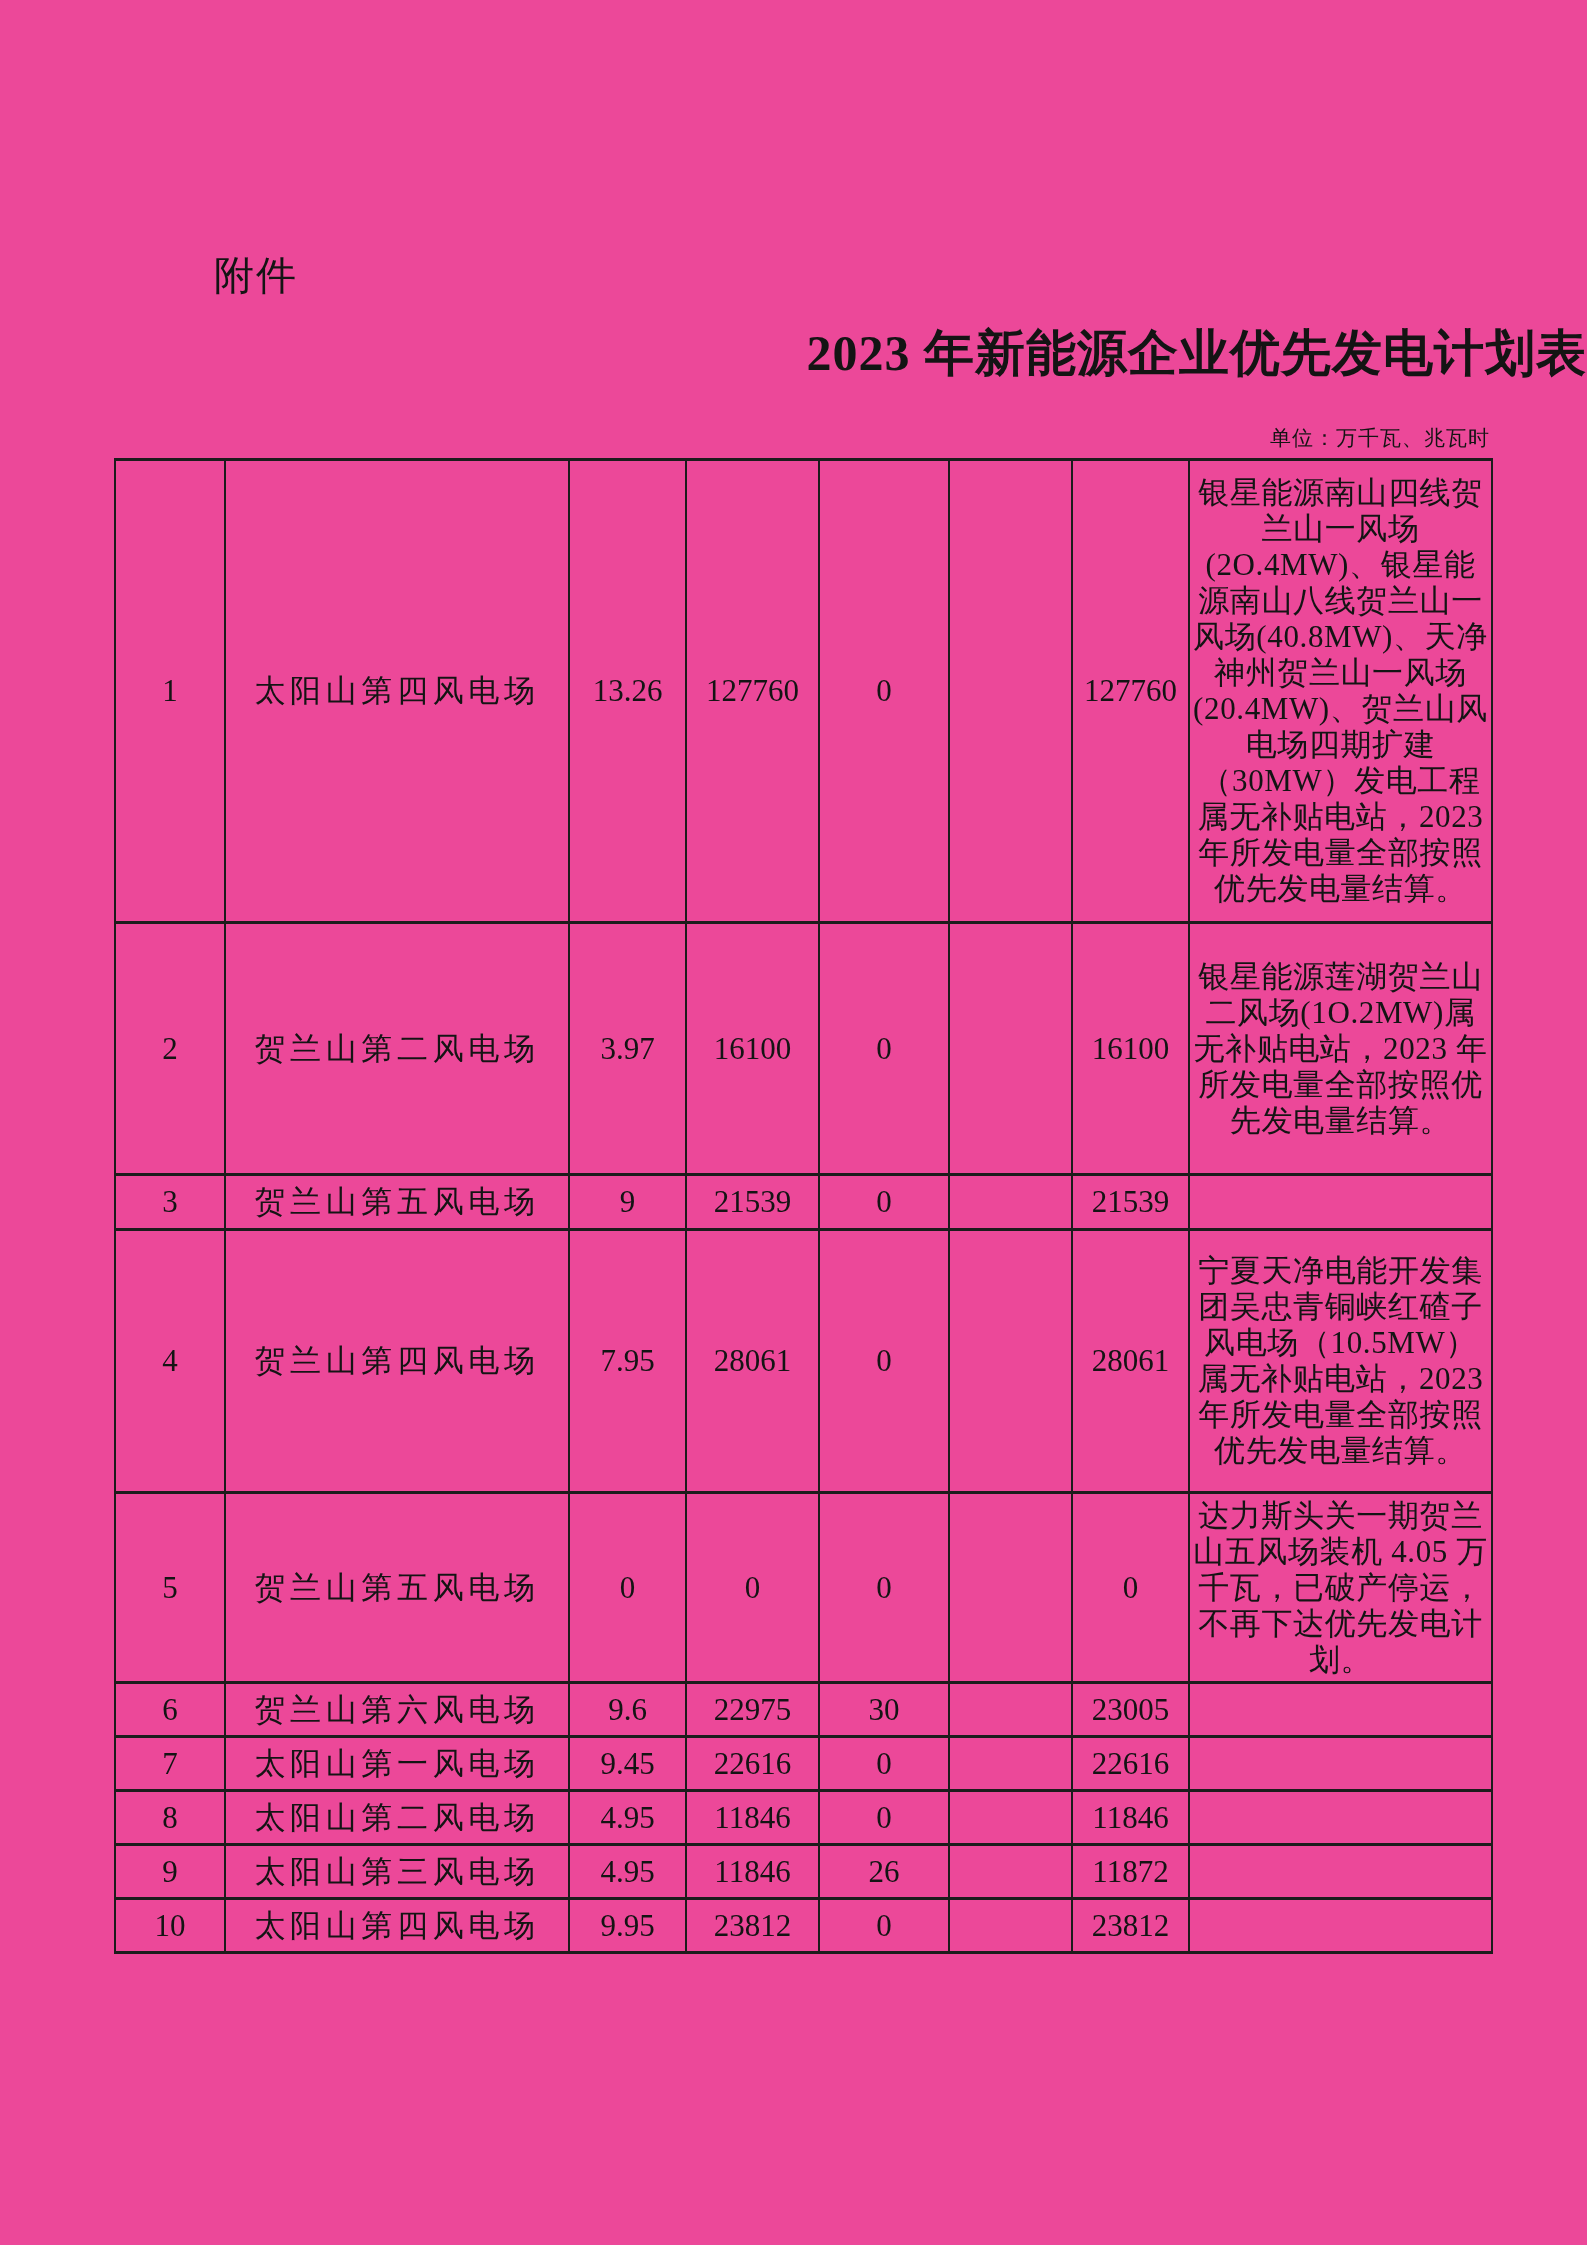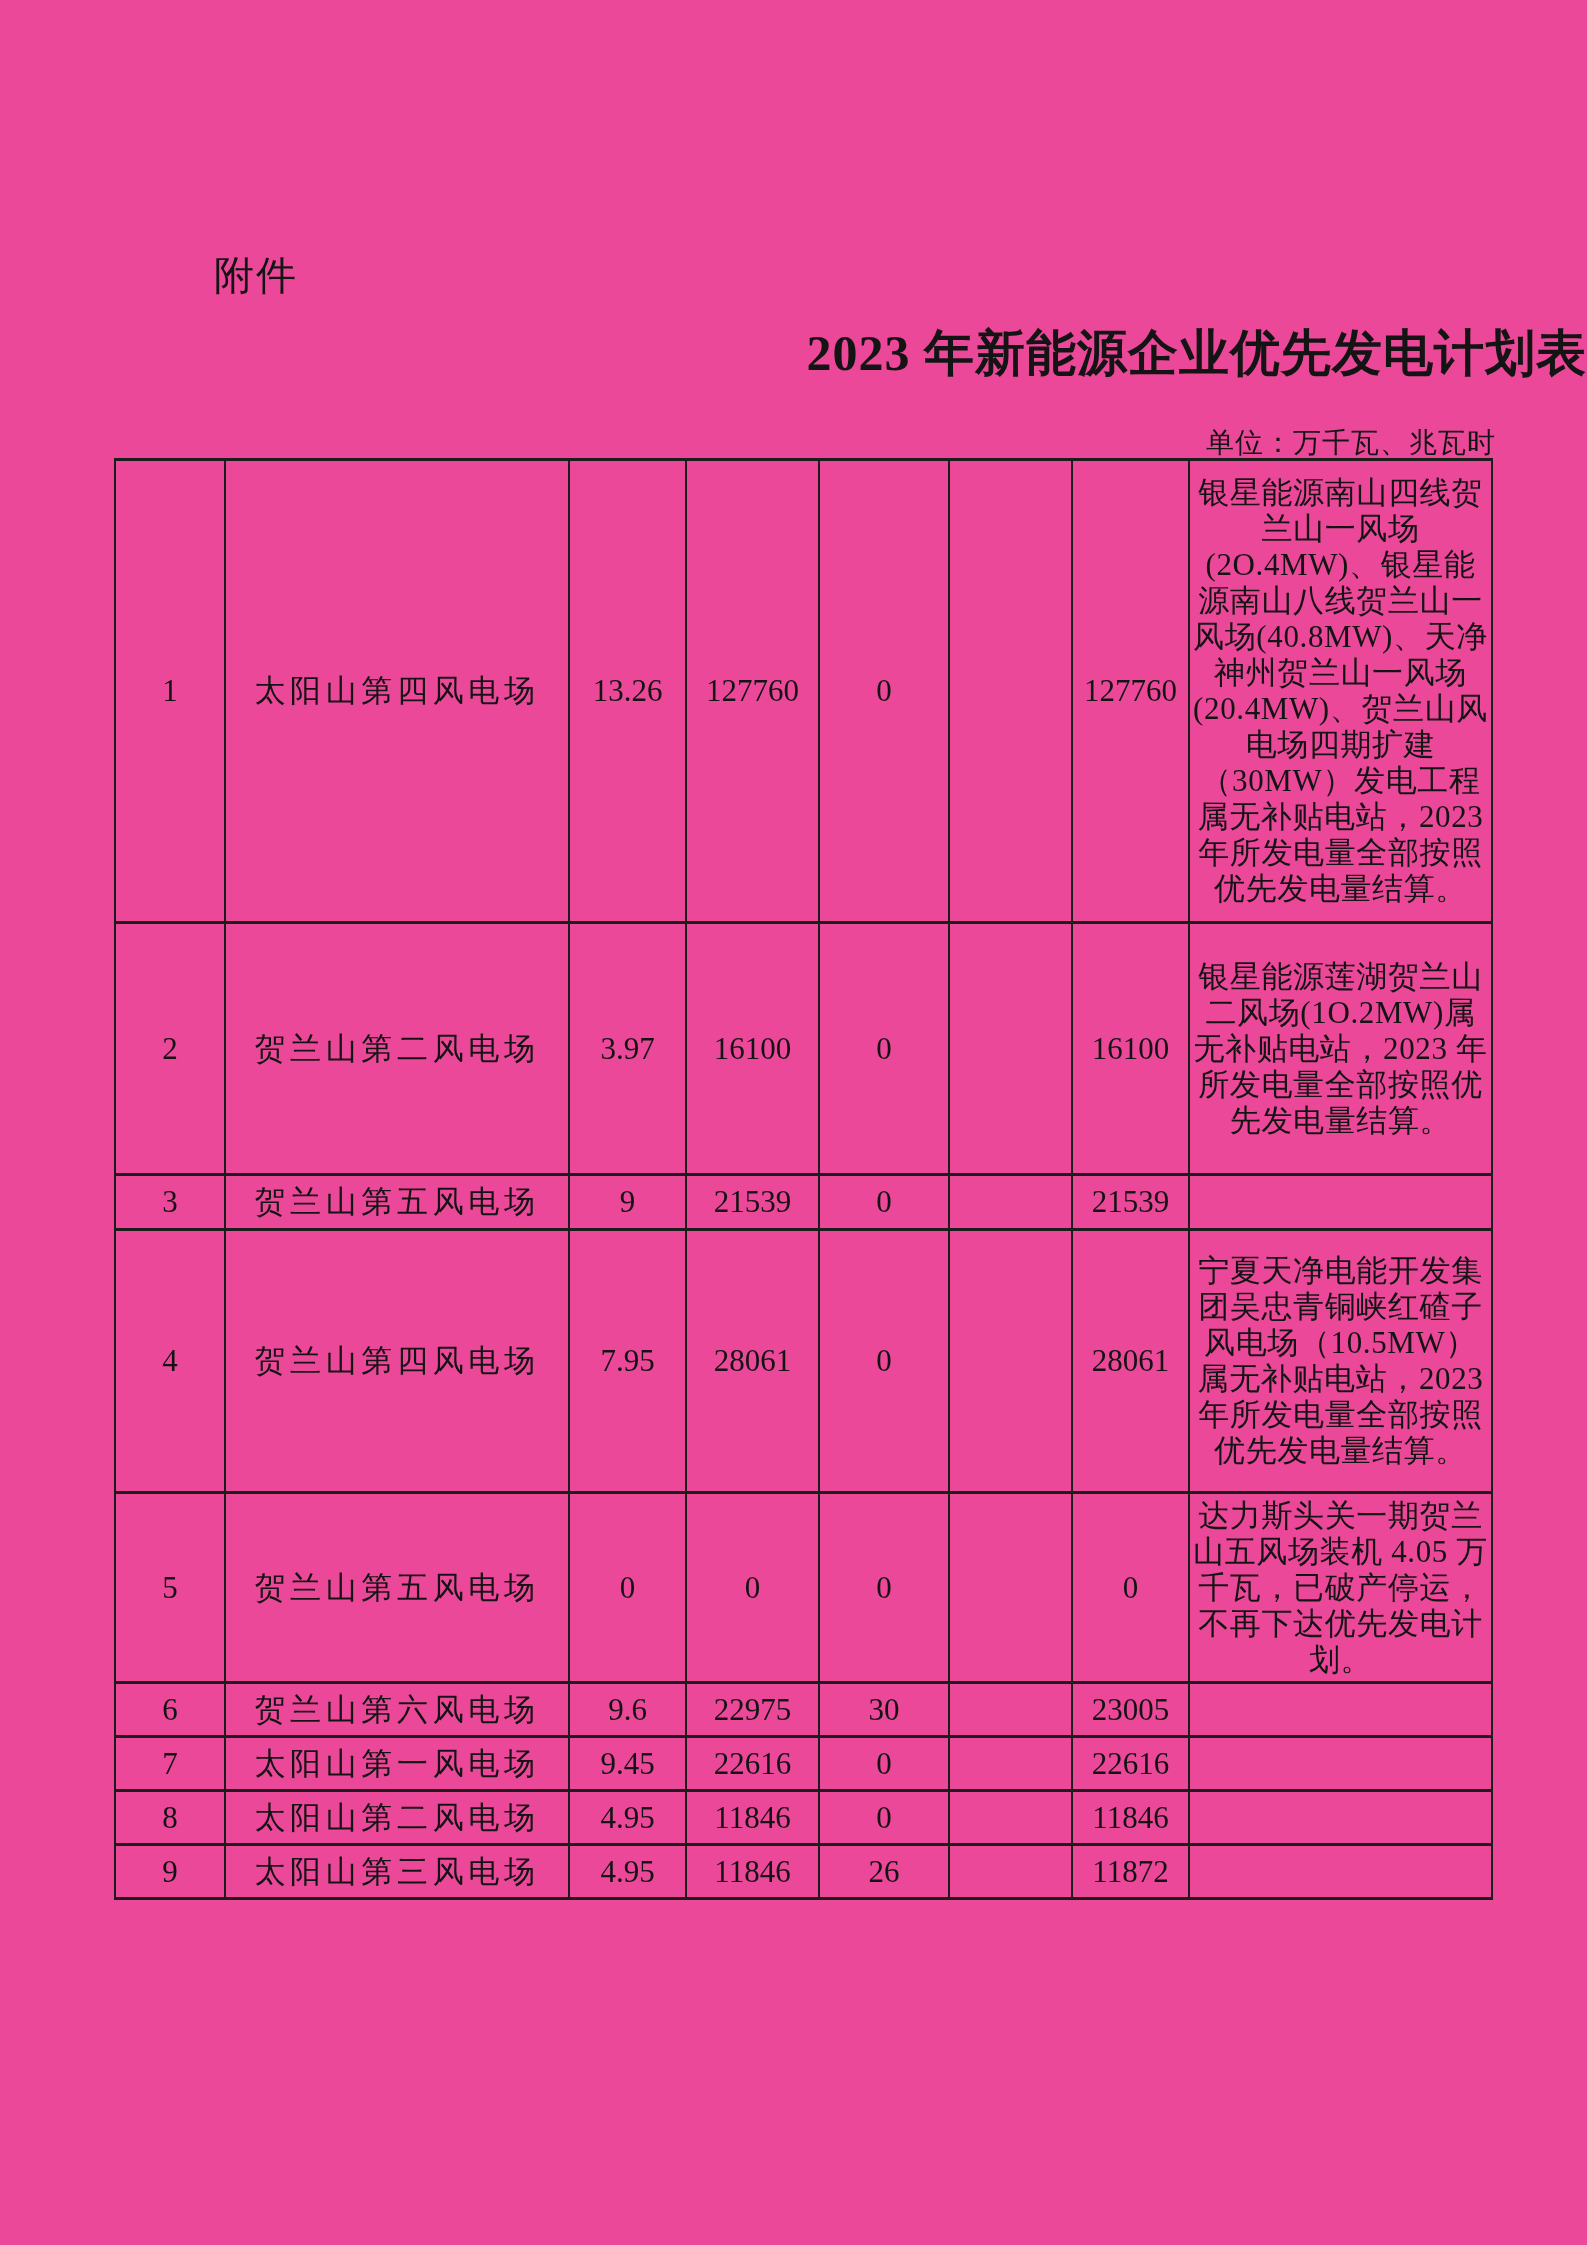--- a/index.html
+++ b/index.html
@@ -27,23 +27,23 @@
     top:320px;
     width:100%;
     text-align:right;
     font-size:50px;
     font-weight:600;
     letter-spacing:1px;
     white-space:nowrap;
   }
   .unit-note{
     position:absolute;
-    right:91px;
+    right:97px;
     top:424px;
-    font-size:28px;
+    font-size:21px;
     letter-spacing:1px;
     margin-left:24px;
   }
   table.plan{
     position:absolute;
     left:114px;
     top:458px;
     width:1377px;
     border-collapse:collapse;
     table-layout:fixed;
@@ -200,16 +200,26 @@
       <td>9</td>
       <td class="name-cell">太阳山第三风电场</td>
       <td>4.95</td>
       <td>11846</td>
       <td>26</td>
       <td></td>
       <td>11872</td>
       <td class="remark-cell"></td>
     </tr>
 
+    <tr class="h-xs">
+      <td>10</td>
+      <td class="name-cell">太阳山第四风电场</td>
+      <td>9.95</td>
+      <td>23812</td>
+      <td>0</td>
+      <td></td>
+      <td>23812</td>
+      <td class="remark-cell"></td>
+    </tr>
 
   </tbody>
     </table>
 </div>
 
 </body></html>

